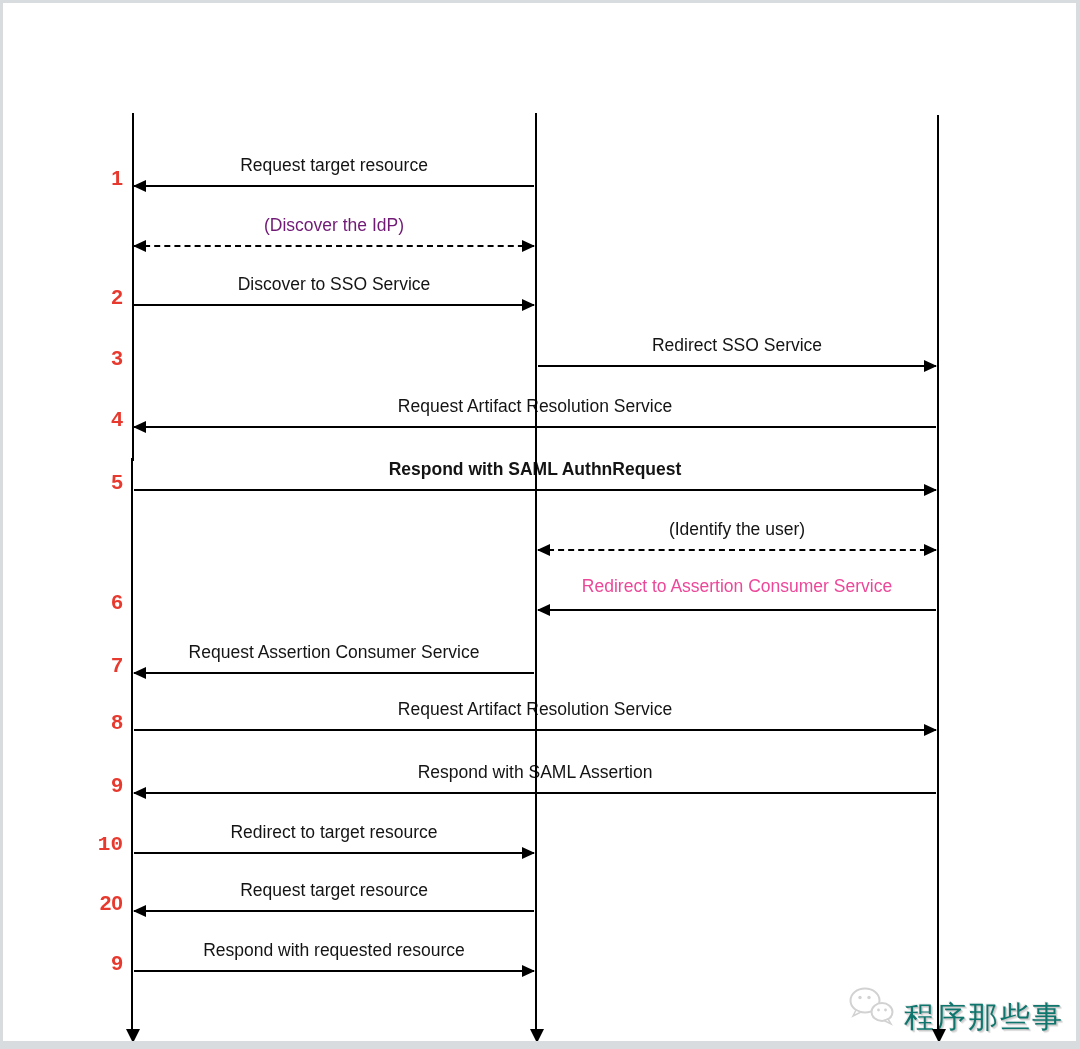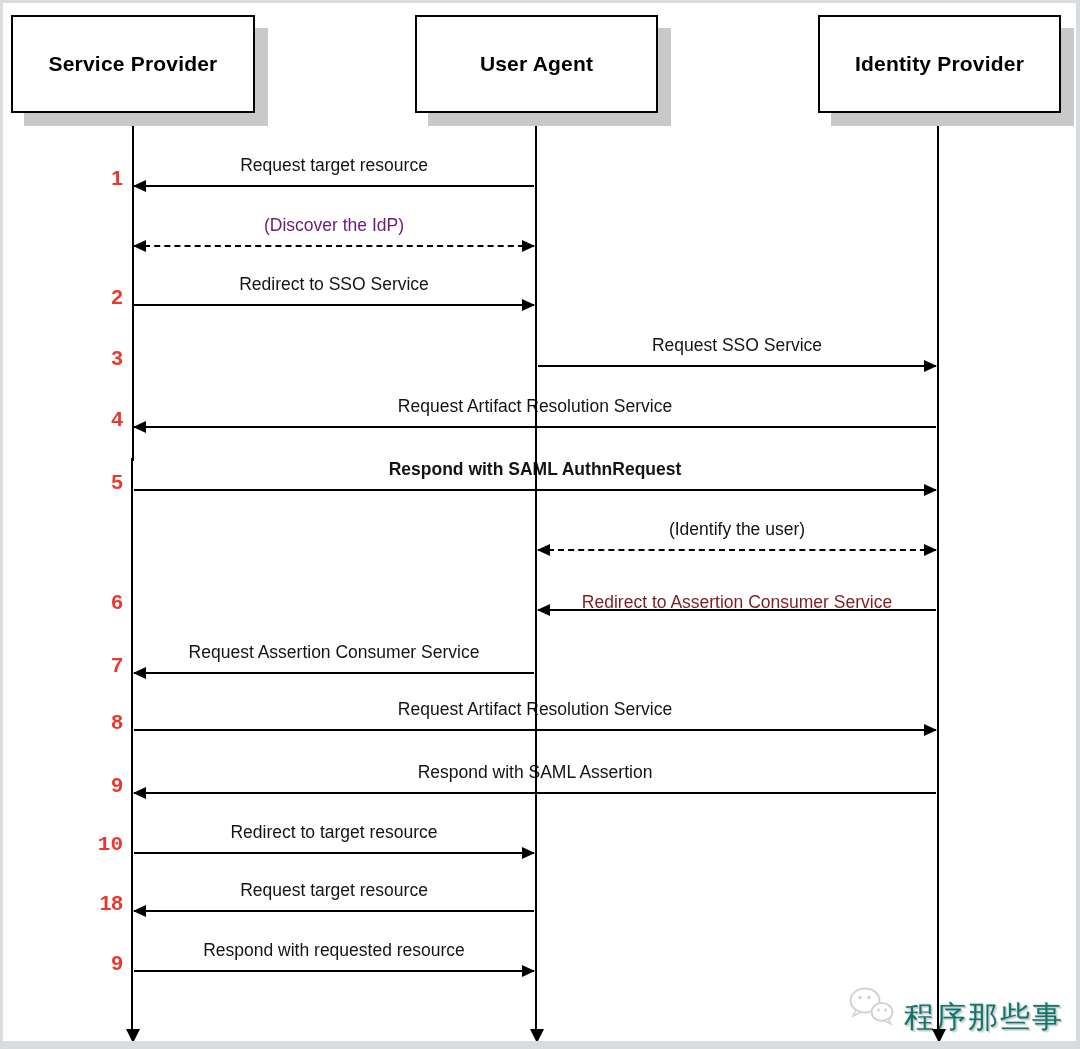--- a/index.html
+++ b/index.html
@@ -81,27 +81,27 @@
       </div>
       <div>
         <div class="msg-line dashed" style="left: 131px; top: 242px; width: 400px;"></div>
         <div class="head-left" style="left: 130px; top: 237px;"></div>
         <div class="head-right" style="left: 519px; top: 237px;"></div>
         <div class="msg-label" style="left: 71px; top: 211px; color: #701a75;">(Discover the IdP)</div>
       </div>
       <div>
         <div class="msg-line" style="left: 131px; top: 301px; width: 400px;"></div>
         <div class="head-right" style="left: 519px; top: 296px;"></div>
-        <div class="msg-label" style="left: 71px; top: 270px; color: rgb(20, 20, 20);">Redirect to SSO Service</div>
+        <div class="msg-label" style="left: 71px; top: 270px; color: rgb(20, 20, 20);">Discover to SSO Service</div>
         <div class="step-number" style="left: 82px; top: 283px; color: rgb(232, 57, 46);">2</div>
       </div>
       <div>
         <div class="msg-line" style="left: 535px; top: 362px; width: 398px;"></div>
         <div class="head-right" style="left: 921px; top: 357px;"></div>
-        <div class="msg-label" style="left: 474px; top: 331px; color: rgb(20, 20, 20);">Request SSO Service</div>
+        <div class="msg-label" style="left: 474px; top: 331px; color: rgb(20, 20, 20);">Redirect SSO Service</div>
         <div class="step-number" style="left: 82px; top: 344px; color: rgb(232, 57, 46);">3</div>
       </div>
       <div>
         <div class="msg-line" style="left: 131px; top: 423px; width: 802px;"></div>
         <div class="head-left" style="left: 130px; top: 418px;"></div>
         <div class="msg-label" style="left: 272px; top: 392px; color: rgb(20, 20, 20);">Request Artifact Resolution Service</div>
         <div class="step-number" style="left: 82px; top: 405px; color: rgb(232, 57, 46);">4</div>
       </div>
       <div>
         <div class="msg-line" style="left: 131px; top: 486px; width: 802px;"></div>
@@ -111,21 +111,21 @@
       </div>
       <div>
         <div class="msg-line dashed" style="left: 535px; top: 546px; width: 398px;"></div>
         <div class="head-left" style="left: 534px; top: 541px;"></div>
         <div class="head-right" style="left: 921px; top: 541px;"></div>
         <div class="msg-label" style="left: 474px; top: 515px; color: rgb(20, 20, 20);">(Identify the user)</div>
       </div>
       <div>
         <div class="msg-line" style="left: 535px; top: 606px; width: 398px;"></div>
         <div class="head-left" style="left: 534px; top: 601px;"></div>
-        <div class="msg-label" style="left: 474px; top: 588px; color: #7f1d1d;">Redirect to Assertion Consumer Service</div>
+        <div class="msg-label" style="left: 474px; top: 572px; color: #ec4899;">Redirect to Assertion Consumer Service</div>
         <div class="step-number" style="left: 82px; top: 588px; color: rgb(232, 57, 46);">6</div>
       </div>
       <div>
         <div class="msg-line" style="left: 131px; top: 669px; width: 400px;"></div>
         <div class="head-left" style="left: 130px; top: 664px;"></div>
         <div class="msg-label" style="left: 71px; top: 638px; color: rgb(20, 20, 20);">Request Assertion Consumer Service</div>
         <div class="step-number" style="left: 82px; top: 651px; color: rgb(232, 57, 46);">7</div>
       </div>
       <div>
         <div class="msg-line" style="left: 131px; top: 726px; width: 802px;"></div>
@@ -142,44 +142,35 @@
       <div>
         <div class="msg-line" style="left: 131px; top: 849px; width: 400px;"></div>
         <div class="head-right" style="left: 519px; top: 844px;"></div>
         <div class="msg-label" style="left: 71px; top: 818px; color: rgb(20, 20, 20);">Redirect to target resource</div>
         <div class="step-number" style="left: 82px; top: 831px; color: rgb(232, 57, 46); font-family: Liberation Mono, monospace;">10</div>
       </div>
       <div>
         <div class="msg-line" style="left: 131px; top: 907px; width: 400px;"></div>
         <div class="head-left" style="left: 130px; top: 902px;"></div>
         <div class="msg-label" style="left: 71px; top: 876px; color: rgb(20, 20, 20);">Request target resource</div>
-        <div class="step-number" style="left: 82px; top: 889px; color: rgb(232, 57, 46);">18</div>
+        <div class="step-number" style="left: 82px; top: 889px; color: rgb(232, 57, 46);">20</div>
       </div>
       <div>
         <div class="msg-line" style="left: 131px; top: 967px; width: 400px;"></div>
         <div class="head-right" style="left: 519px; top: 962px;"></div>
         <div class="msg-label" style="left: 71px; top: 936px; color: rgb(20, 20, 20);">Respond with requested resource</div>
         <div class="step-number" style="left: 82px; top: 949px; color: rgb(232, 57, 46);">9</div>
       </div>
     </div>
 
   <div class="layer line-layer">
       <div class="lifeline-thin" style="left: 129px; top: 110px; height: 348px;"></div>
       <div class="lifeline-double" style="left: 128px; top: 455px; height: 573px;"></div>
       <div class="down-head" style="left: 123px; top: 1026px;"></div>
       <div class="lifeline-double" style="left: 532px; top: 110px; height: 918px;"></div>
       <div class="down-head" style="left: 527px; top: 1026px;"></div>
       <div class="lifeline-double" style="left: 934px; top: 112px; height: 916px;"></div>
       <div class="down-head" style="left: 929px; top: 1026px;"></div>
     </div>
 
   <div class="layer actor-layer">
-    <div class="actor-box" style="left:8px;width:244px;">
-      <span class="actor-label">Service Provider</span>
-    </div>
-    <div class="actor-box" style="left:412px;width:243px;">
-      <span class="actor-label">User Agent</span>
-    </div>
-    <div class="actor-box" style="left:815px;width:243px;">
-      <span class="actor-label">Identity Provider</span>
-    </div>
   </div>
 </div>
 
 </body></html>

